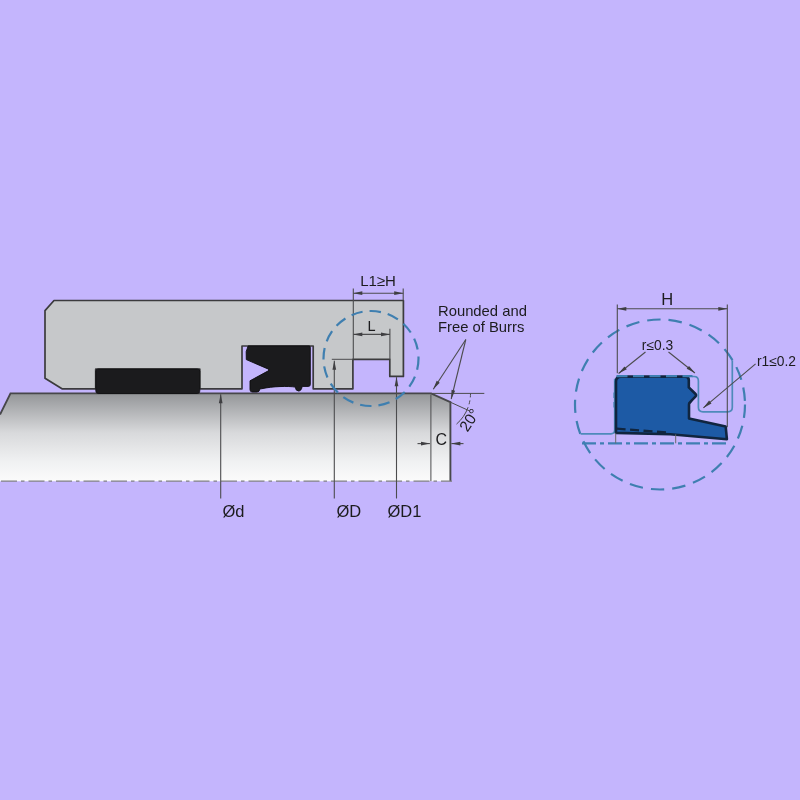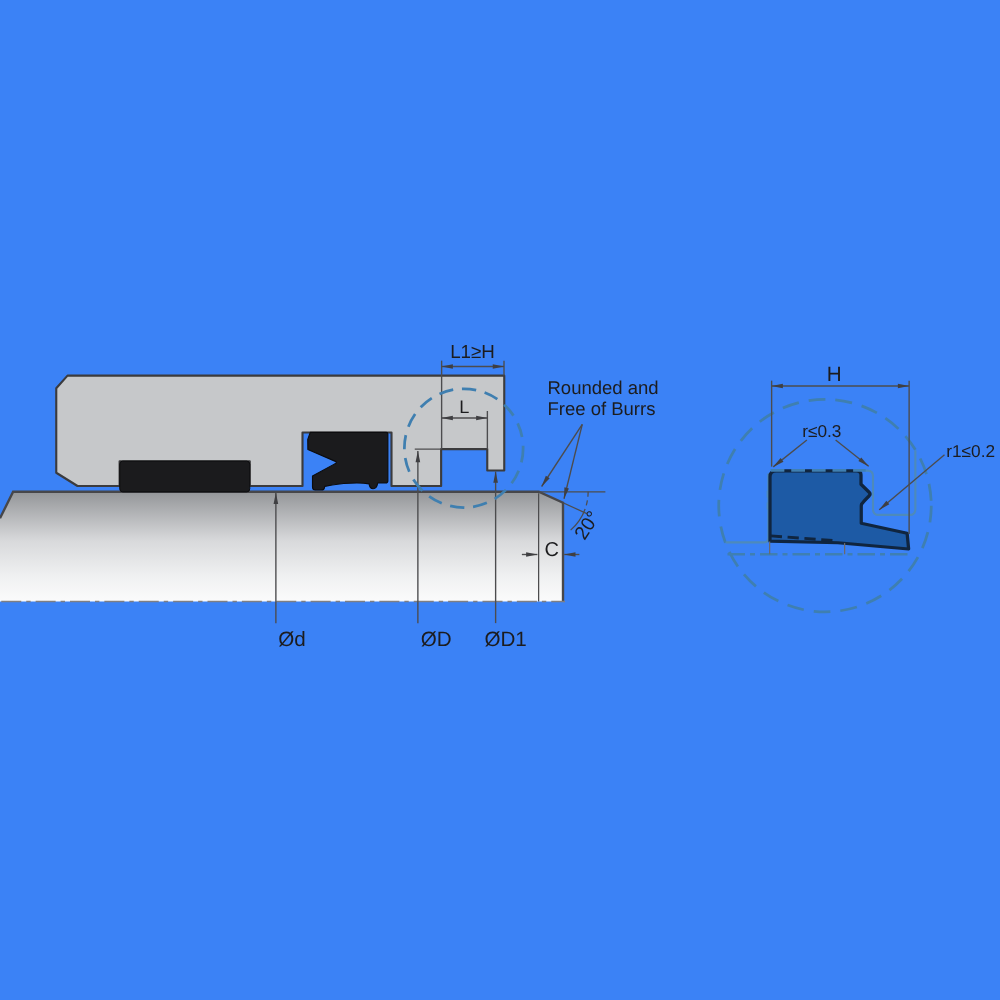--- a/index.html
+++ b/index.html
@@ -4,21 +4,21 @@
 <style>
   html, body {
     margin: 0;
     padding: 0;
     background: #ffffff;
   }
   .page {
     position: relative;
     width: 800px;
     height: 800px;
-    background: #3b82f6;
+    background: #c4b5fd;
     overflow: hidden;
     font-family: "Liberation Sans", sans-serif;
   }
   svg text {
     font-family: "Liberation Sans", sans-serif;
     fill: #1c1c1e;
   }
 </style>
 </head>
 <body>

